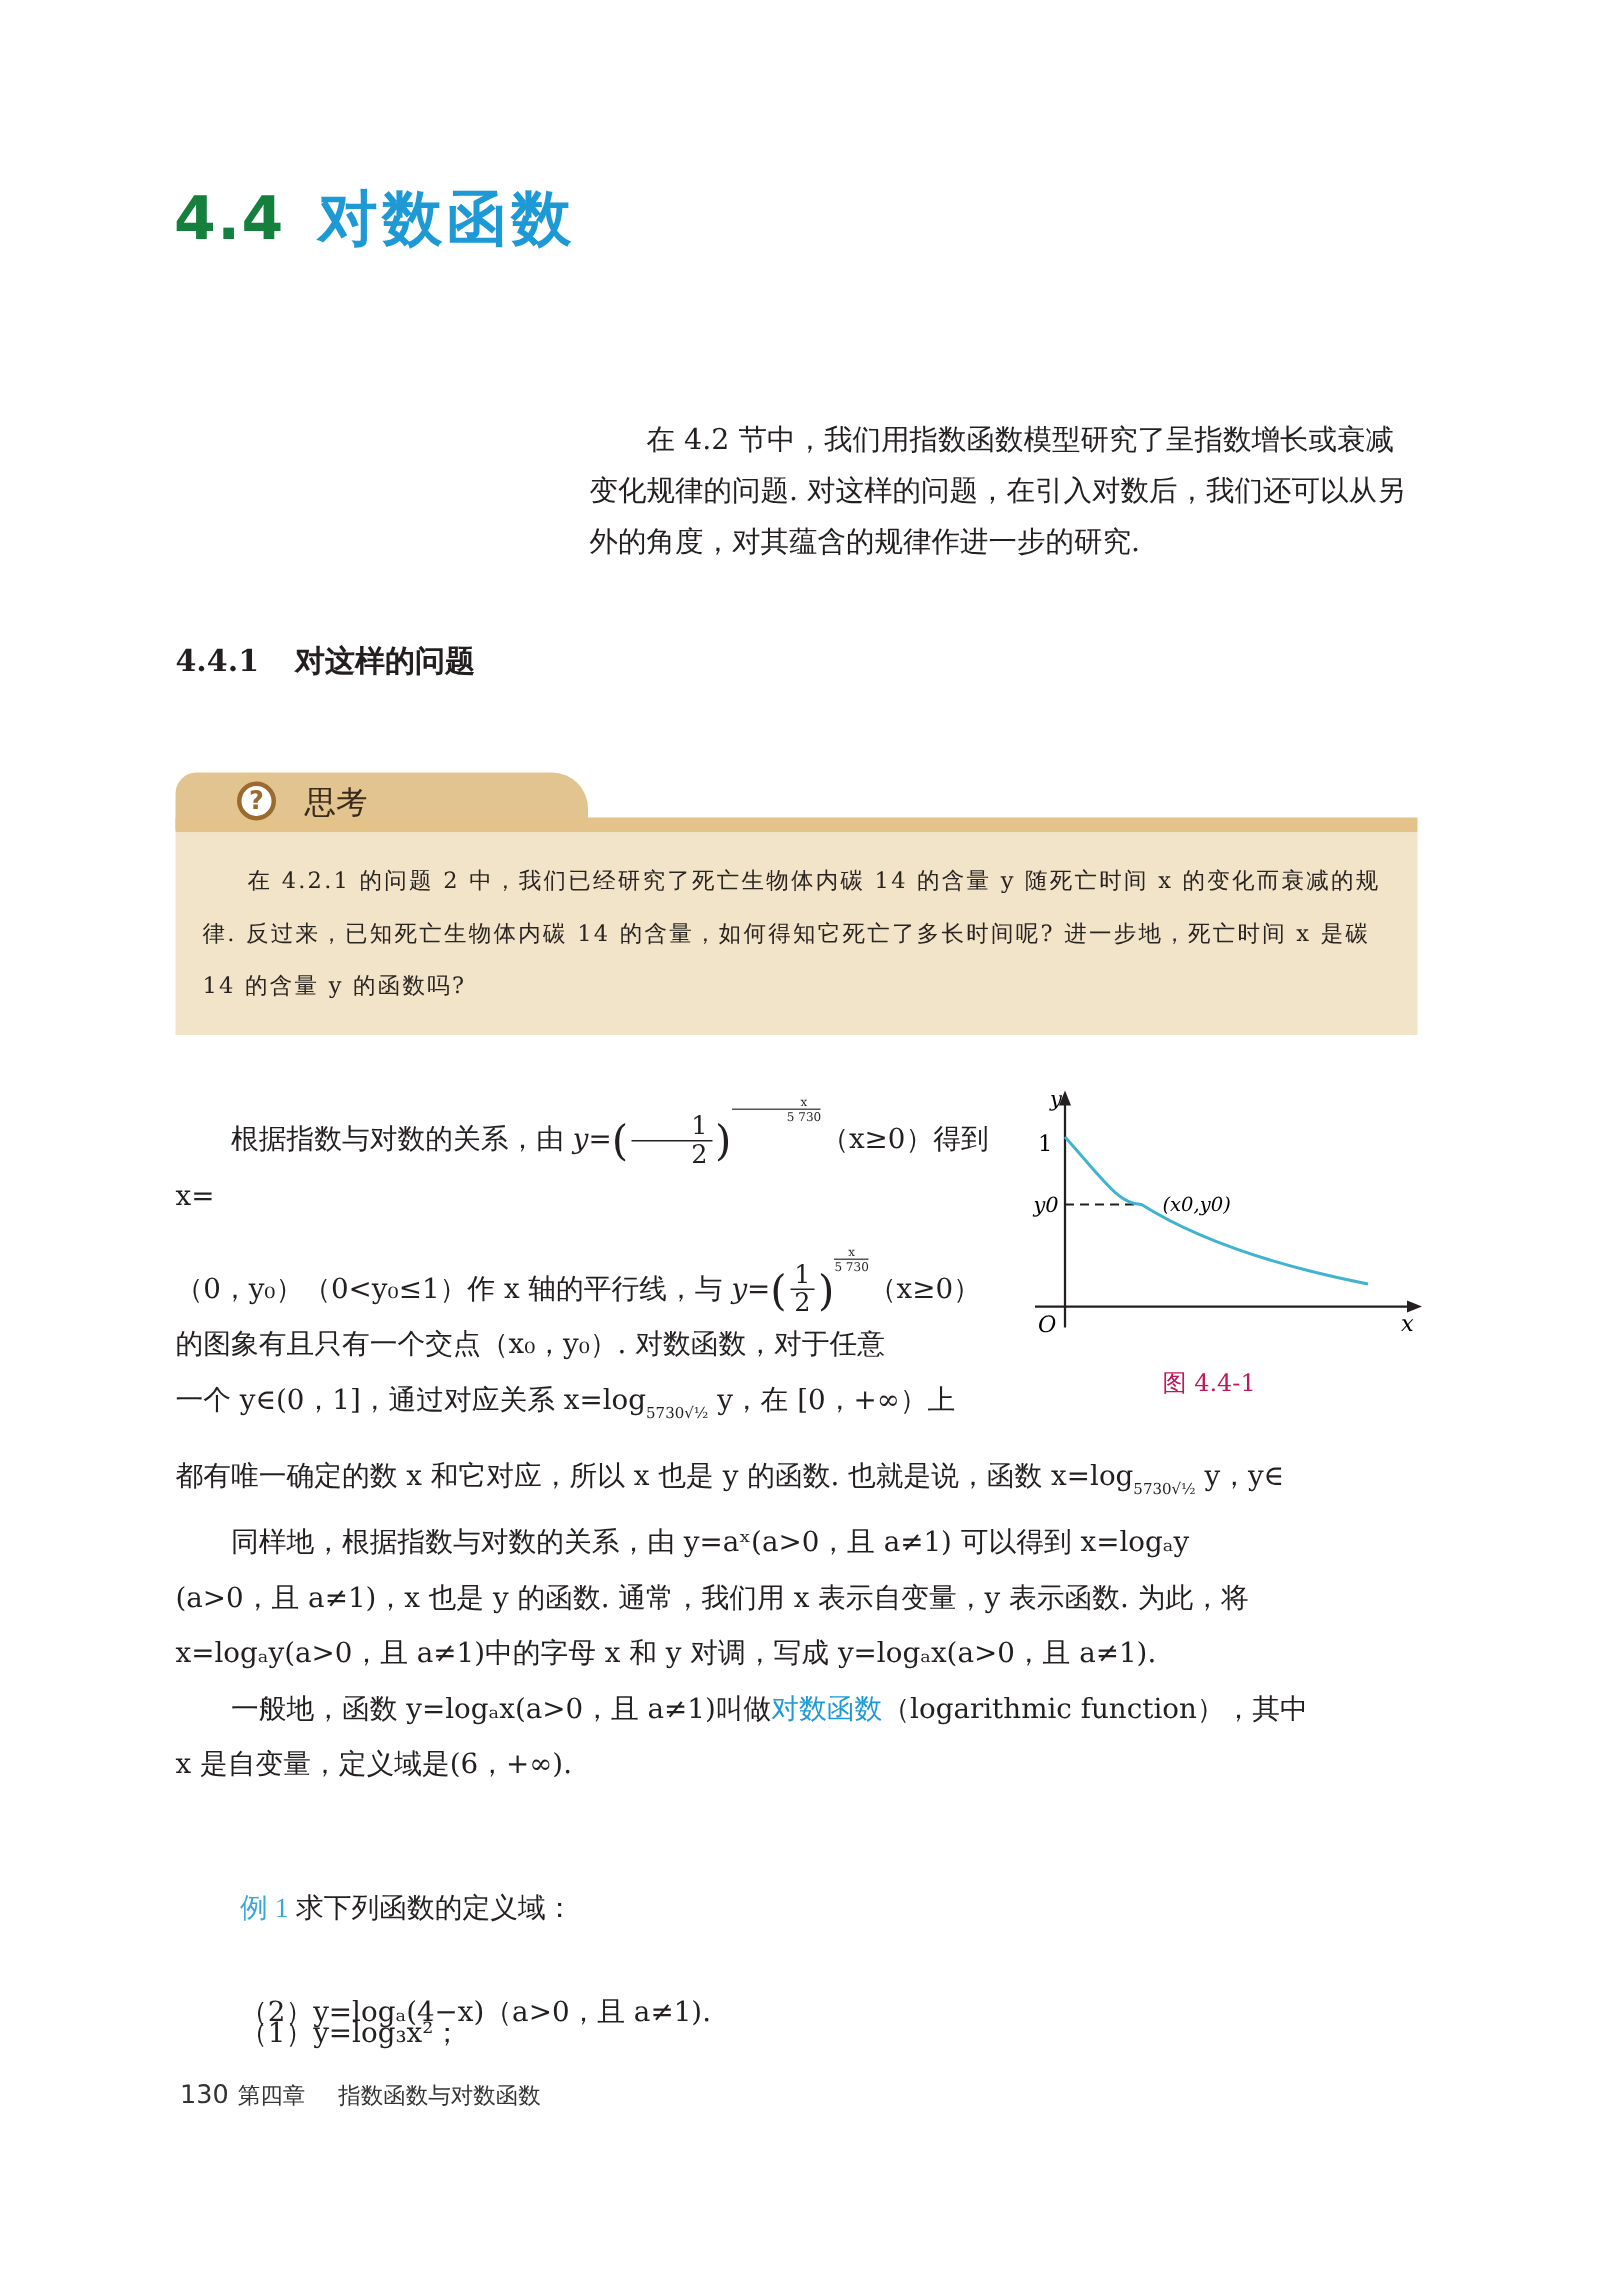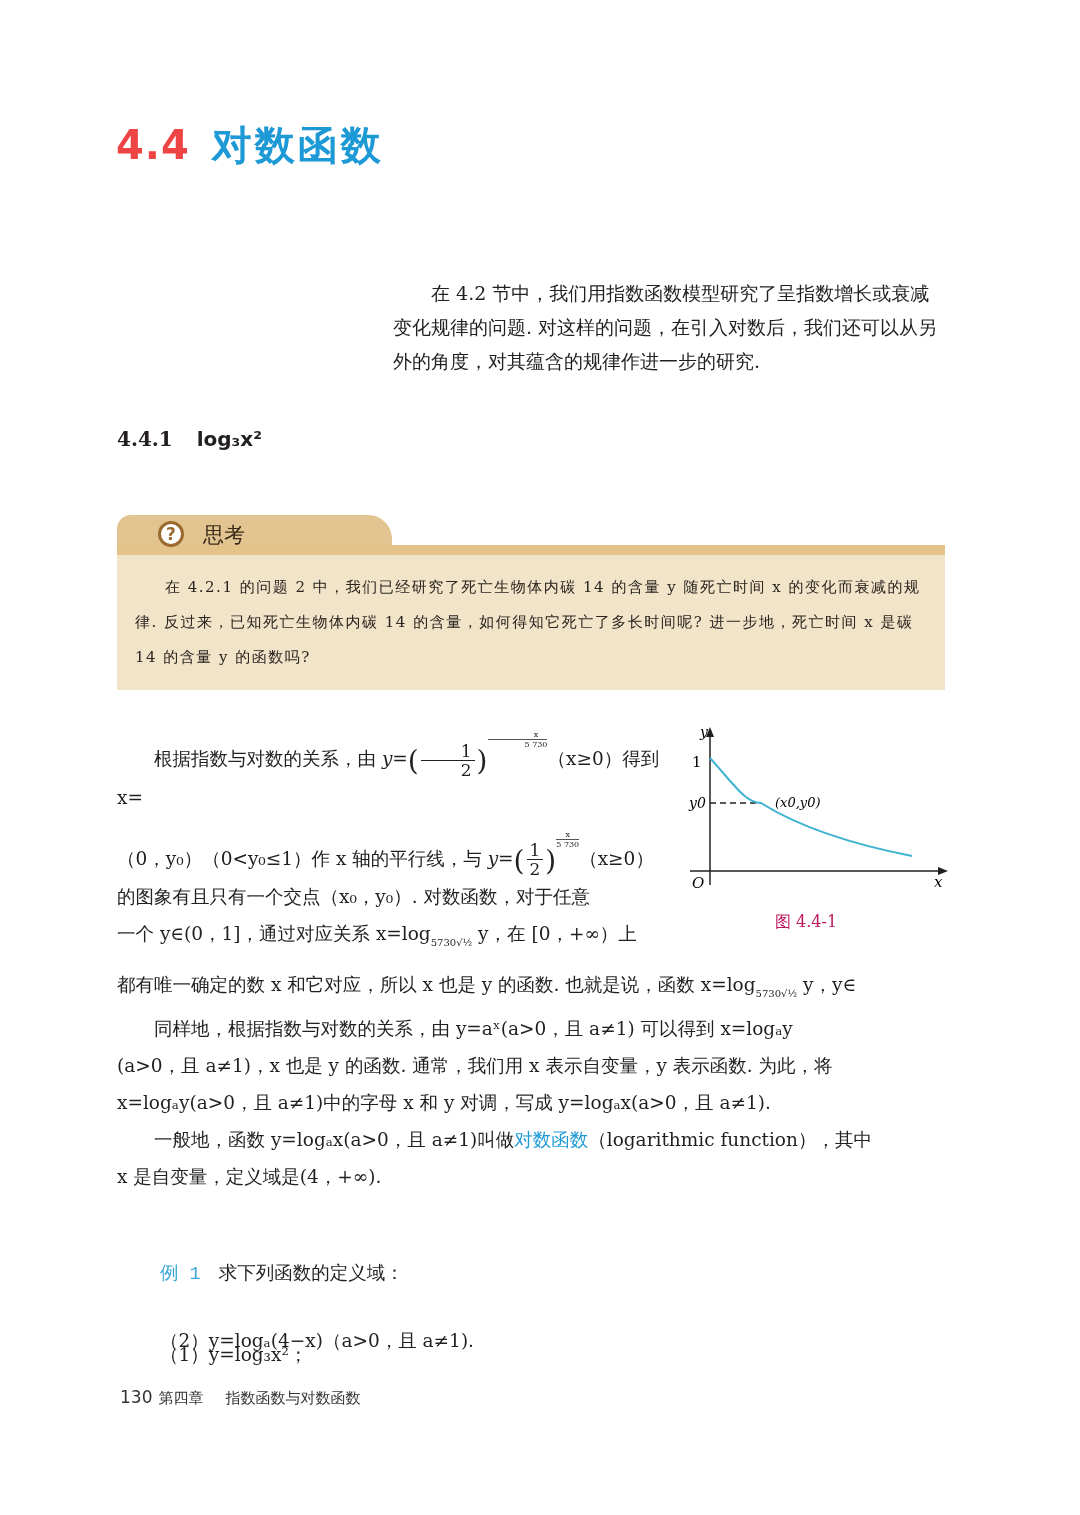--- a/index.html
+++ b/index.html
@@ -1,20 +1,20 @@
 <!DOCTYPE html>
 <html><head>
 <meta charset="utf-8">
 <style>
   html, body { margin:0; padding:0; background:#ffffff; }
   body { width:1080px; height:1515px; position:relative; overflow:hidden;
          font-family:"DejaVu Serif","Liberation Serif",serif; color:#231f20; }
   .abs { position:absolute; }
   .title { left:116px; top:118px; font-family:"DejaVu Sans","Liberation Sans",sans-serif; font-weight:bold; font-size:40px; letter-spacing:1px; white-space:nowrap; }
-  .title .num { color:#ef4444; }
+  .title .num { color:#15803d; }
   .title .txt { color:#1d9ad6; margin-left:22px; letter-spacing:3px; }
   .intro { left:393px; top:276px; width:552px; font-size:19px; line-height:34px; }
   .intro p { margin:0; text-indent:2em; }
   .sub { left:117px; top:427px; font-family:"DejaVu Sans","Liberation Sans",sans-serif; font-weight:bold; font-size:20px; white-space:nowrap; }
   .sub .snum { font-family:"DejaVu Serif","Liberation Serif",serif; margin-right:24px; }
   .think-tab { left:117px; top:515px; width:275px; height:38px; background:#e1c48f; border-radius:14px 24px 0 0; }
   .think-stripe { left:117px; top:545px; width:828px; height:10px; background:#e3c38a; }
   .think-body { left:117px; top:555px; width:828px; height:135px; background:#f2e4c9; }
   .think-icon { left:158px; top:521px; width:26px; height:26px; border-radius:50%; background:#fff; border:3px solid #9a6a2e; box-sizing:border-box; color:#9a6a2e; font-family:"DejaVu Sans","Liberation Sans",sans-serif; font-weight:bold; font-size:17px; line-height:20px; text-align:center; }
   .think-label { left:203px; top:521px; font-family:"DejaVu Sans","Liberation Sans",sans-serif; font-size:21px; color:#3a2a1a; }
@@ -32,39 +32,39 @@
   .frac .n { border-bottom:1px solid #231f20; padding:0 3px; }
   .paren { font-size:28px; vertical-align:middle; }
   .sup-frac { font-size:8px; vertical-align:18px; display:inline-block; line-height:9px; text-align:center; }
   .sup-frac span { display:block; }
   .sup-frac .n { border-bottom:1px solid #555; }
   .sub-base { font-size:10px; vertical-align:-6px; }
   .hl { color:#1d9ad6; font-family:"DejaVu Sans","Liberation Sans",sans-serif; }
   .figure { left:686px; top:725px; width:262px; height:175px; }
   .fig-caption { left:775px; top:912px; font-size:16px; color:#be185d; }
   .example { left:160px; top:1254px; font-size:18.5px; line-height:37px; }
-  .example .lab { color:#3aa7d9; font-family:Liberation Mono, monospace; margin-right:18px;text-align:center; }
+  .example .lab { color:#3aa7d9; font-family:Liberation Serif, serif; margin-right:5px;text-align:center; }
   .ex-item { left:160px; font-size:18.5px; }
   .footer { left:120px; top:1387px; font-size:15px; font-family:"DejaVu Sans","Liberation Sans",sans-serif; color:#333; white-space:nowrap; }
   .footer .pg { font-size:17px; margin-right:6px; }
   .footer .ch { margin-right:22px; }
 </style>
 </head>
 <body>
 
 <div class="abs title">
   <span class="num">4.4</span><span class="txt">对数函数</span>
 </div>
 
 <div class="abs intro">
   <p>在 4.2 节中，我们用指数函数模型研究了呈指数增长或衰减变化规律的问题. 对这样的问题，在引入对数后，我们还可以从另外的角度，对其蕴含的规律作进一步的研究.</p>
 </div>
 
 <div class="abs sub">
-  <span class="snum">4.4.1</span><span>log₃x²</span>
+  <span class="snum">4.4.1</span><span>对这样的问题</span>
 </div>
 
 <div class="abs think-tab"></div>
 <div class="abs think-stripe"></div>
 <div class="abs think-body"></div>
 <div class="abs think-icon">?</div>
 <div class="abs think-label">思考</div>
 <div class="abs think-text">
   <p>在 4.2.1 的问题 2 中，我们已经研究了死亡生物体内碳 14 的含量 y 随死亡时间 x 的变化而衰减的规律. 反过来，已知死亡生物体内碳 14 的含量，如何得知它死亡了多长时间呢? 进一步地，死亡时间 x 是碳 14 的含量 y 的函数吗?</p>
 </div>
@@ -101,21 +101,21 @@
 <div class="abs body-text para2">
   <p>
     <span>都有唯一确定的数 x 和它对应，所以 x 也是 y 的函数. 也就是说，函数 x=log</span><span class="sub-base">5730√½</span><span> y，y∈</span>
   </p>
   <p class="ind" style="margin-top:-2px;">同样地，根据指数与对数的关系，由 y=aˣ(a&gt;0，且 a≠1) 可以得到 x=logₐy</p>
   <p>(a&gt;0，且 a≠1)，x 也是 y 的函数. 通常，我们用 x 表示自变量，y 表示函数. 为此，将</p>
   <p>x=logₐy(a&gt;0，且 a≠1)中的字母 x 和 y 对调，写成 y=logₐx(a&gt;0，且 a≠1).</p>
   <p class="ind">
     <span>一般地，函数 y=logₐx(a&gt;0，且 a≠1)叫做</span><span class="hl">对数函数</span><span>（logarithmic function），其中</span>
   </p>
-  <p>x 是自变量，定义域是(4，+∞).</p>
+  <p>x 是自变量，定义域是(6，+∞).</p>
 </div>
 
 <div class="abs example">
   <span class="lab">例 1</span><span>求下列函数的定义域：</span>
 </div>
 <div class="abs ex-item" style="top:1342px;">（1）y=log₃x²；</div>
 <div class="abs ex-item" style="top:1328px;">（2）y=logₐ(4−x)（a&gt;0，且 a≠1).</div>
 
 <div class="abs footer">
   <span class="pg">130</span><span class="ch">第四章</span><span>指数函数与对数函数</span>

